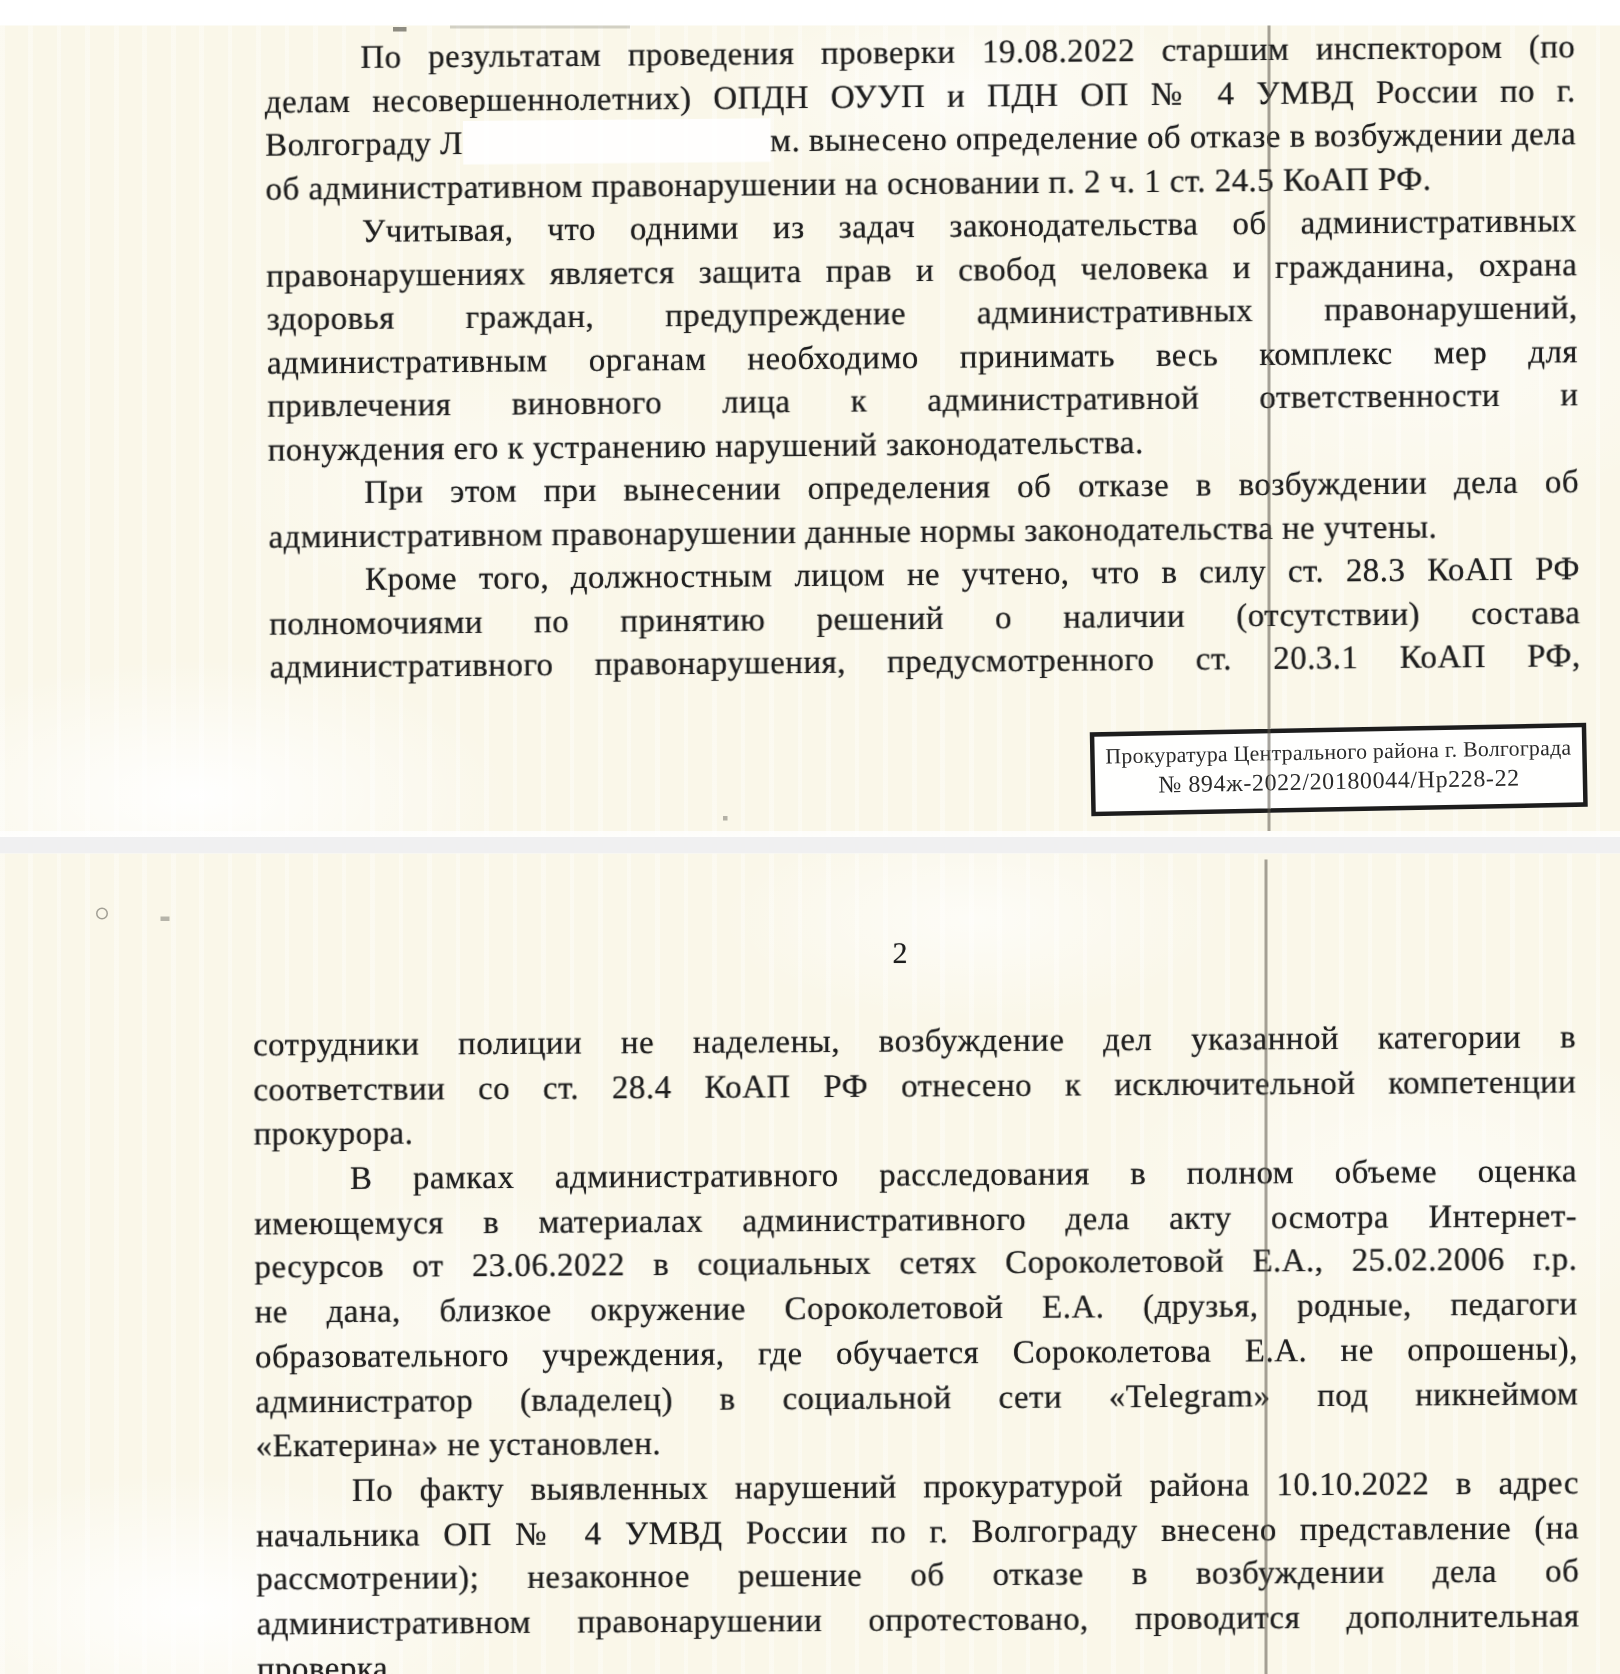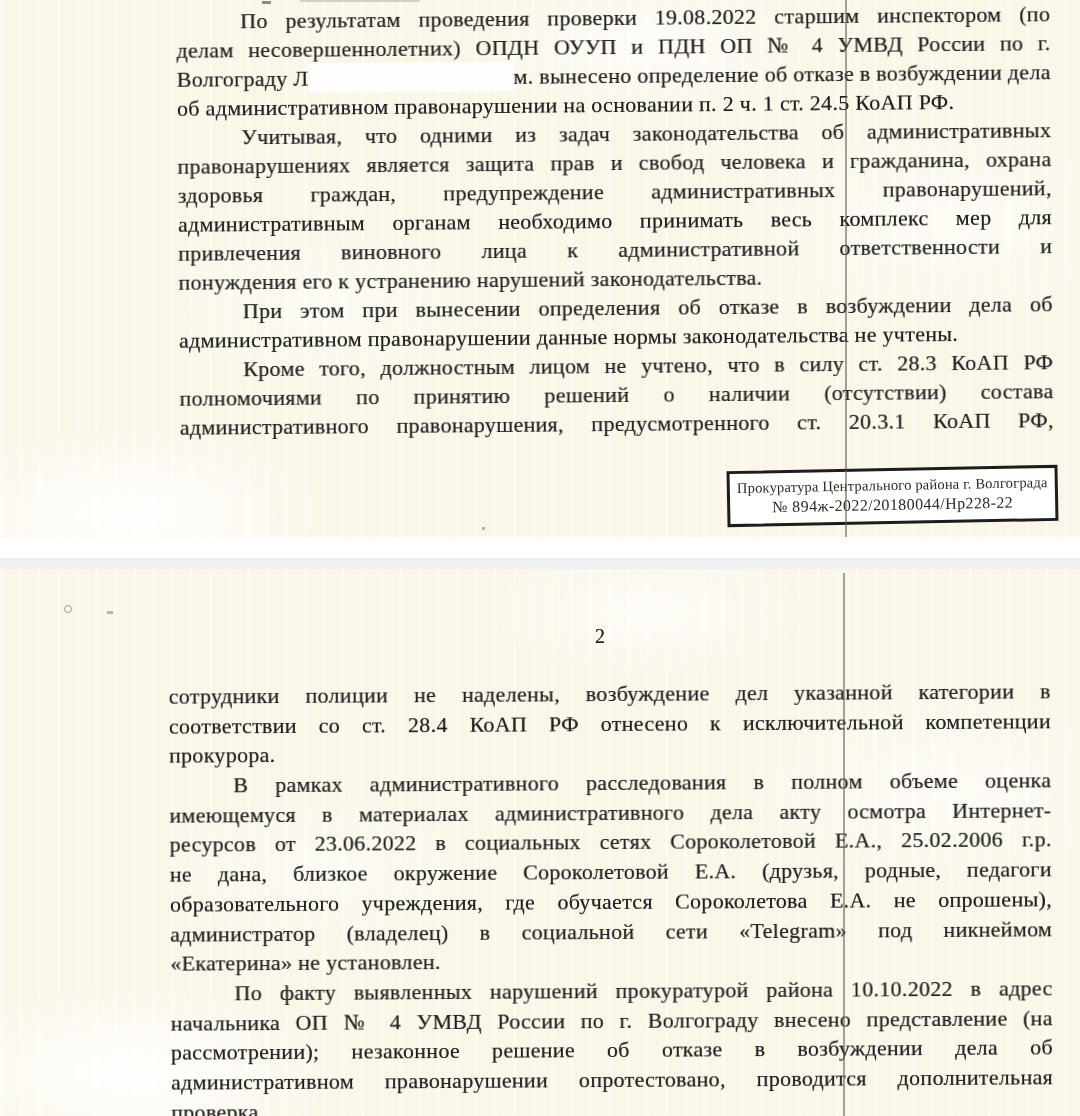--- a/index.html
+++ b/index.html
@@ -12,21 +12,21 @@
   .page {
     position:absolute; left:0; width:1080px;
     background-color:#faf7e9;
     background-image:
       radial-gradient(300px 130px at 12% 92%, rgba(255,255,255,.95), rgba(255,255,255,0) 70%),
       radial-gradient(240px 100px at 60% 8%,  rgba(255,255,255,.65), rgba(255,255,255,0) 70%),
       radial-gradient(320px 150px at 88% 40%, rgba(255,255,255,.55), rgba(255,255,255,0) 70%),
       radial-gradient(260px 120px at 30% 55%, rgba(255,255,255,.45), rgba(255,255,255,0) 70%),
       repeating-linear-gradient(90deg, rgba(255,255,255,.35) 0 3px, rgba(255,255,255,0) 3px 19px);
   }
-  .page1 { top:0; height:558px;font-family:Liberation Serif, serif; }
+  .page1 { top:17px; height:558px;font-family:Liberation Serif, serif; }
   .page2 { top:569px; height:547px; }
   .page-separator { position:absolute; left:0; top:558px; width:1080px; height:11px; background:#f0f0f1; }
   .white-strip { position:absolute; left:0; top:537px; width:1080px; height:21px;
     background:linear-gradient(180deg, rgba(255,255,255,.75), #ffffff 40%); }
   .fold-line { position:absolute; width:2px; background:rgba(92,88,76,.55); z-index:5; }
   .fold-p1 { left:845px; top:0; height:537px; }
   .fold-p2 { left:843px; top:4px; height:543px; }
 
   .textblock {
     position:absolute; font-size:22px; letter-spacing:.3px;

